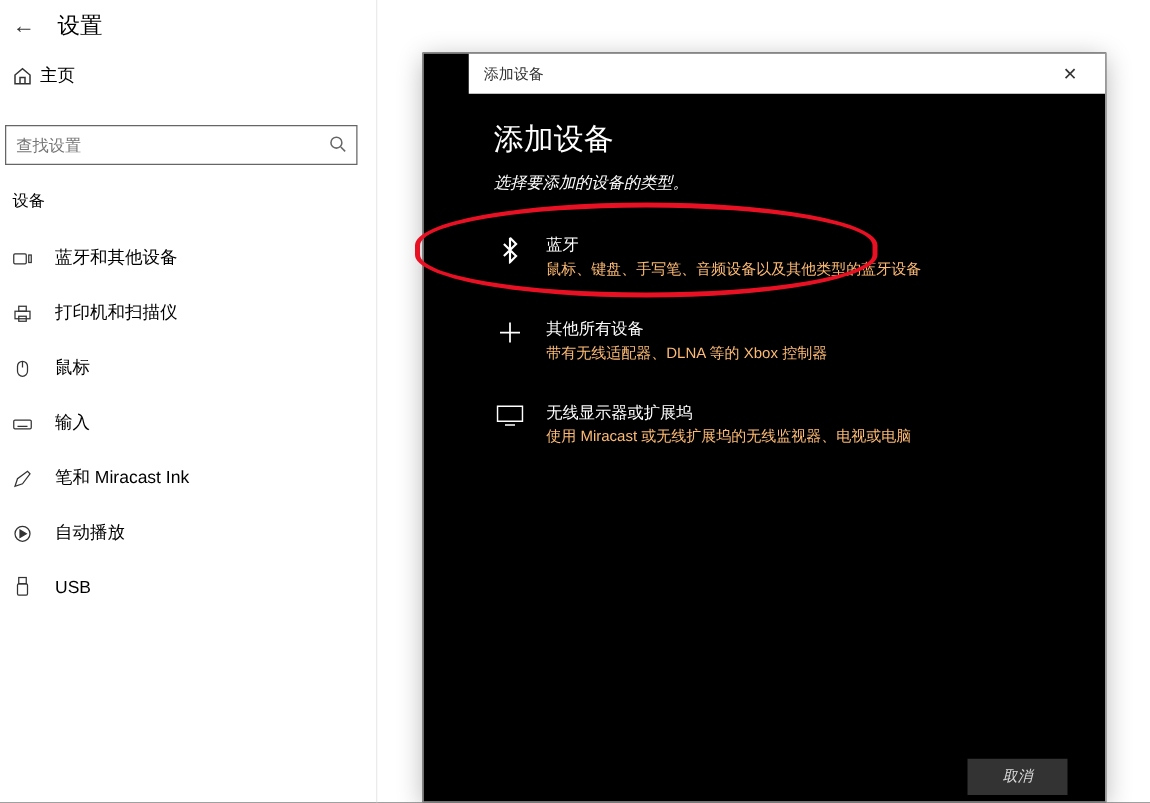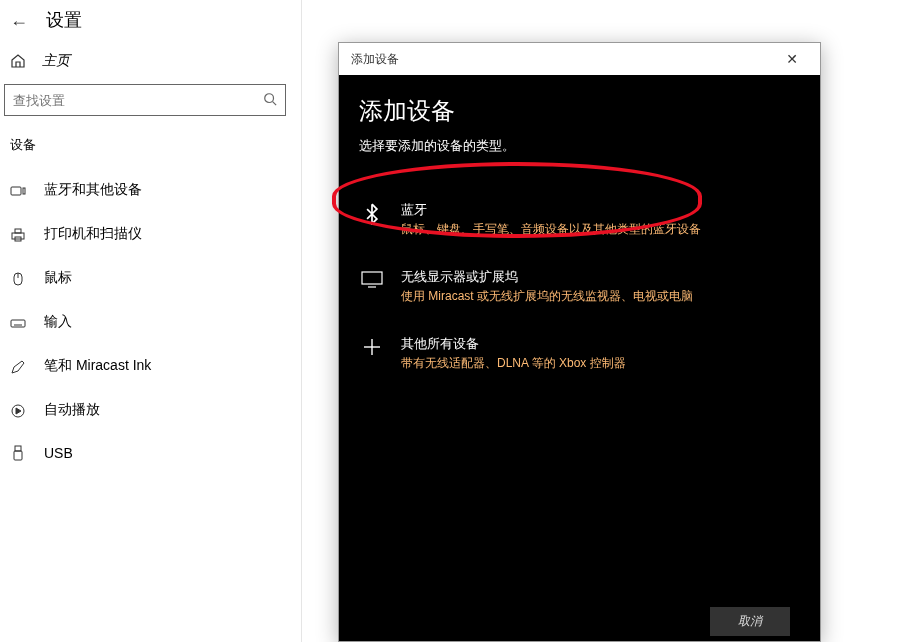--- a/index.html
+++ b/index.html
@@ -29,27 +29,26 @@
     .back-arrow {
       font-size: 18px;
       color: #333;
       cursor: pointer;
     }
     .settings-title { font-size: 18px; color: #000; }
     .home-row {
       display: flex;
       align-items: center;
       padding: 10px 10px 14px 10px;
-      gap: 16px;
-      font-style: italic;
+      gap: 6px;
     }
     .home-icon { width: 16px; height: 16px; display: inline-flex; align-items: center; justify-content: center; }
     .home-label { font-size: 14px; }
     .search-box {
-      margin: 0 4px 20px 4px;
+      margin: 16px 4px 20px 4px;
       width: 282px;
       height: 32px;
       border: 1px solid #666;
       display: flex;
       align-items: center;
       padding: 0 8px;
     }
     .search-input {
       flex: 1;
       border: none;
@@ -87,26 +86,27 @@
       top: 0;
       width: 618px;
       height: 642px;
       background: #fff;
     }
 
     .dialog {
       position: absolute;
       left: 338px;
       top: 42px;
-      width: 483px;
+      width: 547px;
       height: 600px;
       background: #000;
       color: #fff;
       border: 1px solid #999;
       box-shadow: 0 4px 20px rgba(0,0,0,0.3);
+      padding-left: 36px;
     }
     .dialog-titlebar {
       height: 32px;
       background: #fff;
       color: #333;
       display: flex;
       align-items: center;
       padding: 0 12px;
       font-size: 12px;
     }
@@ -124,21 +124,22 @@
     .dialog-body {
       padding: 20px 20px 0 20px;
     }
     .dialog-heading {
       font-size: 24px;
       font-weight: 400;
       margin-bottom: 10px;
     }
     .dialog-subtitle {
       font-size: 13px;
-      margin-bottom: 36px;
+      margin-bottom: 22px;
+      font-style: italic;
     }
     .device-option {
       display: flex;
       gap: 16px;
       padding: 10px 0 20px 0;
       cursor: pointer;
       justify-content: center;
     }
     .device-icon-wrap {
       width: 26px;
@@ -291,42 +292,42 @@
           </svg>
       </div>
       <div class="device-texts">
         <div class="device-title">蓝牙</div>
         <div class="device-desc">鼠标、键盘、手写笔、音频设备以及其他类型的蓝牙设备</div>
       </div>
     </div>
 
     <div class="device-option">
       <div class="device-icon-wrap">
+        <svg width="20" height="20" viewBox="0 0 20 20" fill="none" stroke="#fff" stroke-width="1.4">
+            <line x1="10" y1="2" x2="10" y2="18"></line>
+            <line x1="2" y1="10" x2="18" y2="10"></line>
+          </svg>
+      </div>
+      <div class="device-texts">
+        <div class="device-title">其他所有设备</div>
+        <div class="device-desc">带有无线适配器、DLNA 等的 Xbox 控制器</div>
+      </div>
+    </div>
+
+    <div class="device-option">
+      <div class="device-icon-wrap">
         <svg width="22" height="18" viewBox="0 0 22 18" fill="none" stroke="#fff" stroke-width="1.2">
             <rect x="1" y="2" width="20" height="12"></rect>
             <line x1="7" y1="17" x2="15" y2="17"></line>
           </svg>
       </div>
       <div class="device-texts">
         <div class="device-title">无线显示器或扩展坞</div>
         <div class="device-desc">使用 Miracast 或无线扩展坞的无线监视器、电视或电脑</div>
       </div>
     </div>
-
-    <div class="device-option">
-      <div class="device-icon-wrap">
-        <svg width="20" height="20" viewBox="0 0 20 20" fill="none" stroke="#fff" stroke-width="1.4">
-            <line x1="10" y1="2" x2="10" y2="18"></line>
-            <line x1="2" y1="10" x2="18" y2="10"></line>
-          </svg>
-      </div>
-      <div class="device-texts">
-        <div class="device-title">其他所有设备</div>
-        <div class="device-desc">带有无线适配器、DLNA 等的 Xbox 控制器</div>
-      </div>
-    </div>
   </div>
   <div class="dialog-footer">
     <div class="cancel-btn">取消</div>
   </div>
 </div>
 
 <div class="highlight-circle"></div>
 
 </body></html>

